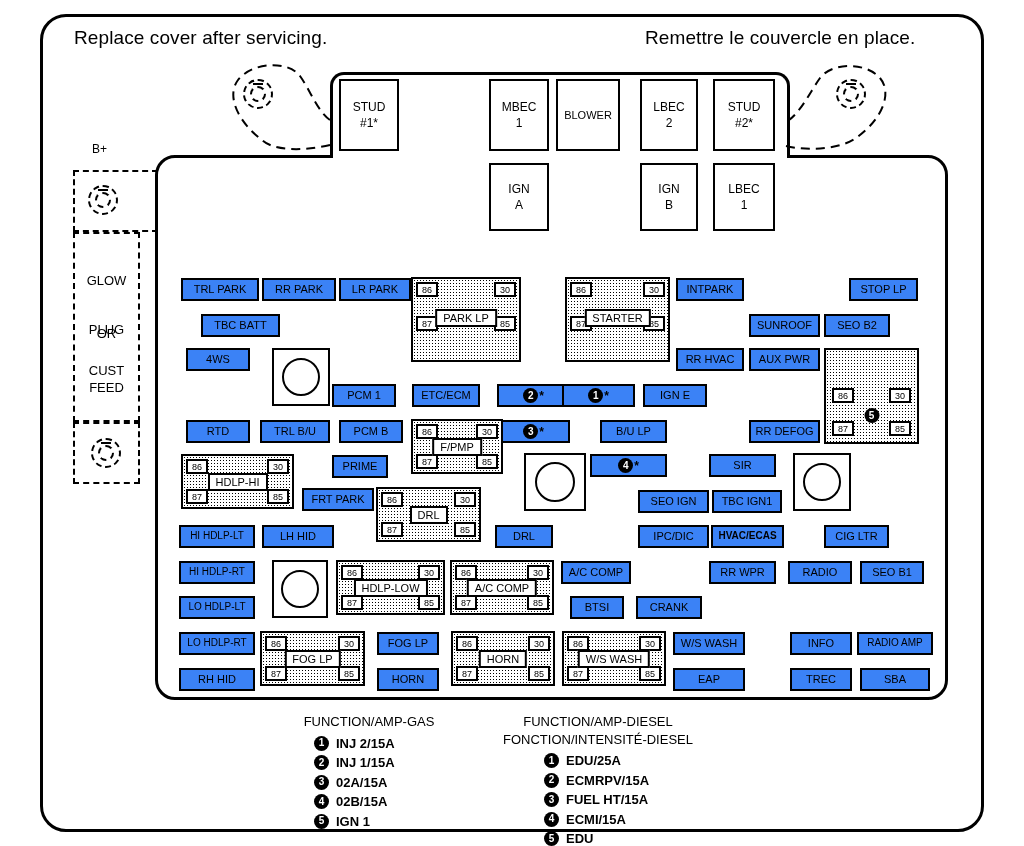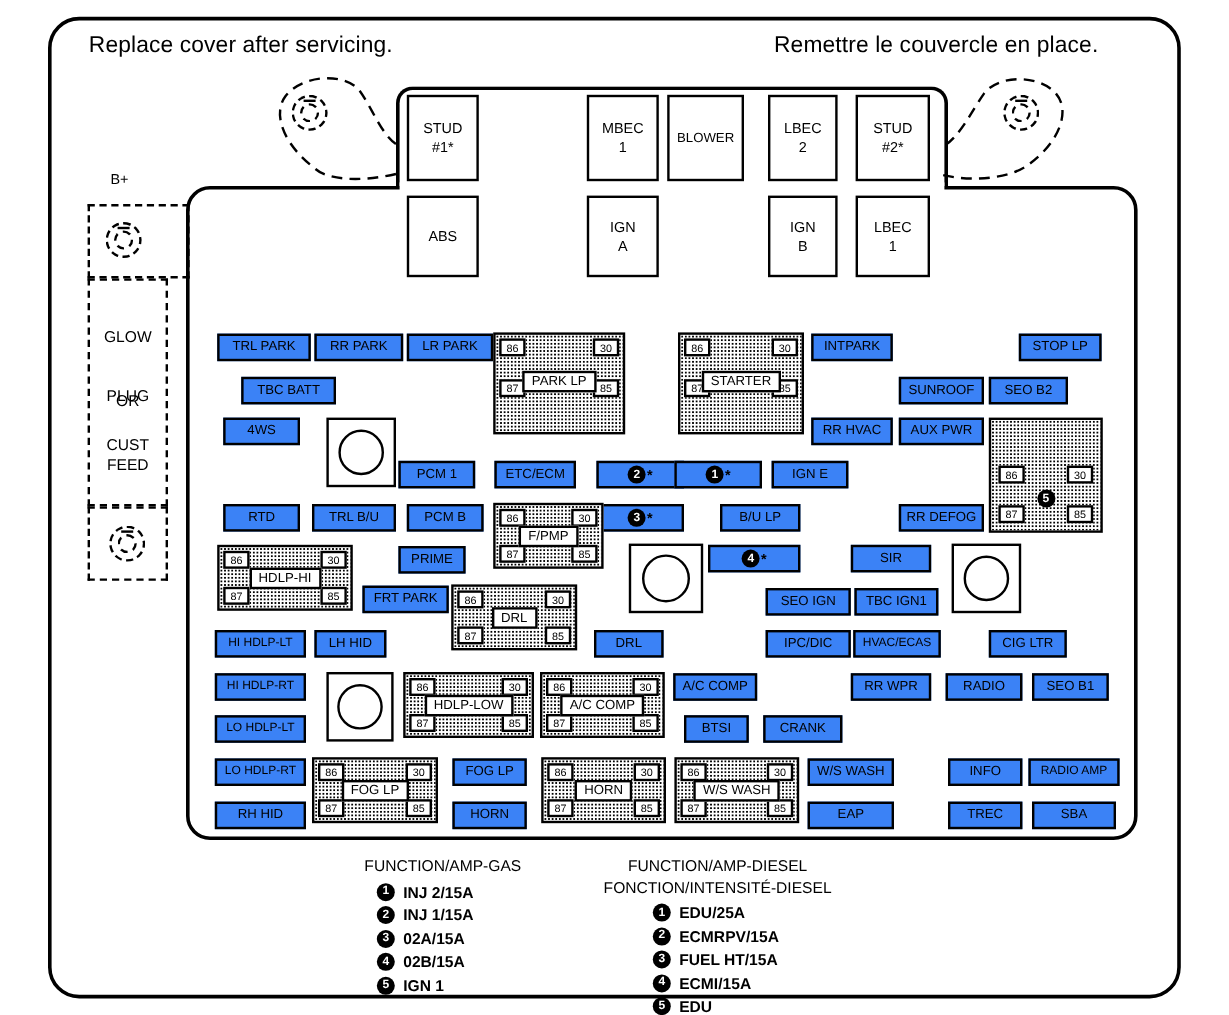--- a/index.html
+++ b/index.html
@@ -133,23 +133,20 @@
       <span>2</span>
     </div>
   </div>
   <div class="cart" style="left:713px;top:79px;width:62px;height:72px;">
     <div>
       <span>STUD</span><br>
       <span>#2*</span>
     </div>
   </div>
 
-  <div class="cart" style="left:339px;top:163px;width:60px;height:68px;">
-    <div><span>ABS</span></div>
-  </div>
   <div class="cart" style="left:489px;top:163px;width:60px;height:68px;">
     <div>
       <span>IGN</span><br>
       <span>A</span>
     </div>
   </div>
   <div class="cart" style="left:640px;top:163px;width:58px;height:68px;">
     <div>
       <span>IGN</span><br>
       <span>B</span>
@@ -281,24 +278,24 @@
     <div class="term t86">86</div>
     <div class="term t30">30</div>
     <div class="term t87">87</div>
     <div class="term t85">85</div>
     <div class="rlabel">DRL</div>
   </div>
   <div class="fuse" style="left:638px;top:490px;width:71px;height:23px;">SEO IGN</div>
   <div class="fuse" style="left:712px;top:490px;width:70px;height:23px;">TBC IGN1</div>
 
   <div class="fuse sm" style="left:179px;top:525px;width:76px;height:23px;">HI HDLP-LT</div>
-  <div class="fuse" style="left:262px;top:525px;width:60px;height:23px;">LH HID</div>
+  <div class="fuse" style="left:262px;top:525px;width:72px;height:23px;">LH HID</div>
   <div class="fuse" style="left:495px;top:525px;width:58px;height:23px;">DRL</div>
   <div class="fuse" style="left:638px;top:525px;width:71px;height:23px;">IPC/DIC</div>
-  <div class="fuse sm" style="left:711px;top:525px;width:73px;height:23px;">HVAC/ECAS</div>
+  <div class="fuse sm" style="left:711px;top:525px;width:73px;height:23px;font-weight:bold;">HVAC/ECAS</div>
   <div class="fuse" style="left:824px;top:525px;width:65px;height:23px;">CIG LTR</div>
 
   <div class="fuse sm" style="left:179px;top:561px;width:76px;height:23px;">HI HDLP-RT</div>
   <div class="socket" style="left:272px;top:560px;width:56px;height:58px;">
     <div class="ring" style="width:34px;height:34px;"></div>
   </div>
   <div class="fuse" style="left:561px;top:561px;width:70px;height:23px;">A/C COMP</div>
   <div class="fuse" style="left:709px;top:561px;width:67px;height:23px;">RR WPR</div>
   <div class="fuse" style="left:788px;top:561px;width:64px;height:23px;">RADIO</div>
   <div class="fuse" style="left:860px;top:561px;width:64px;height:23px;">SEO B1</div>

